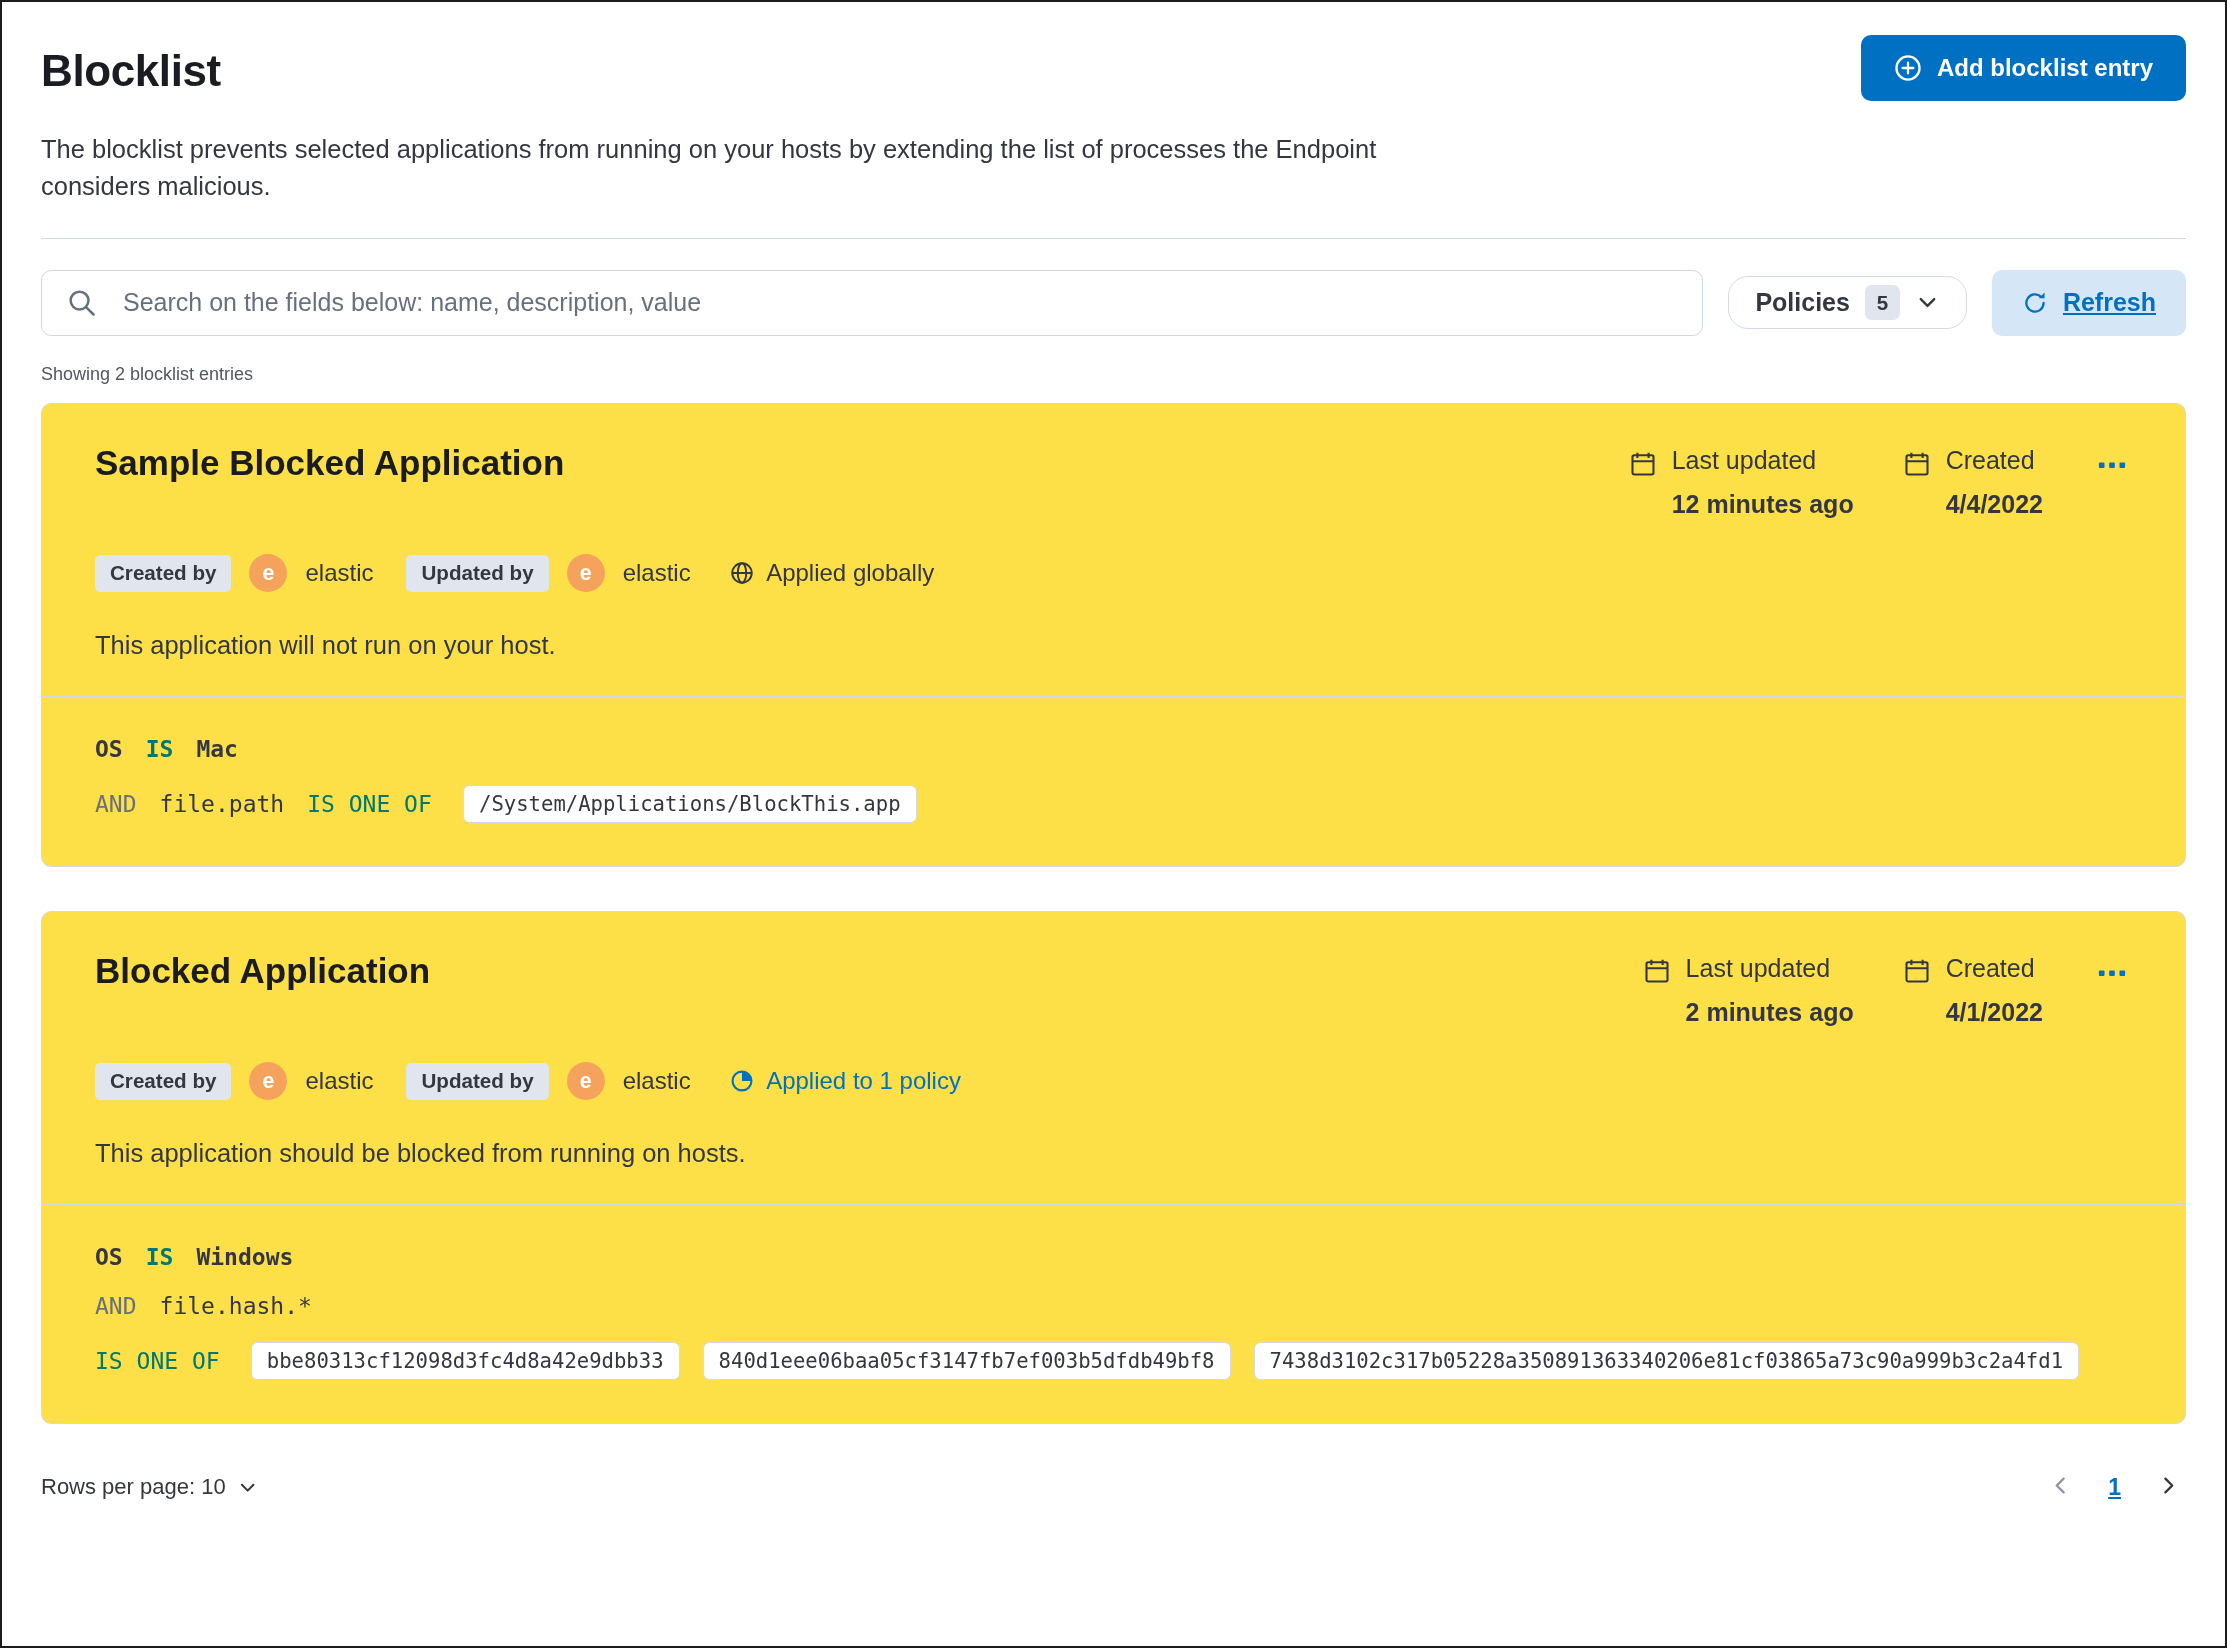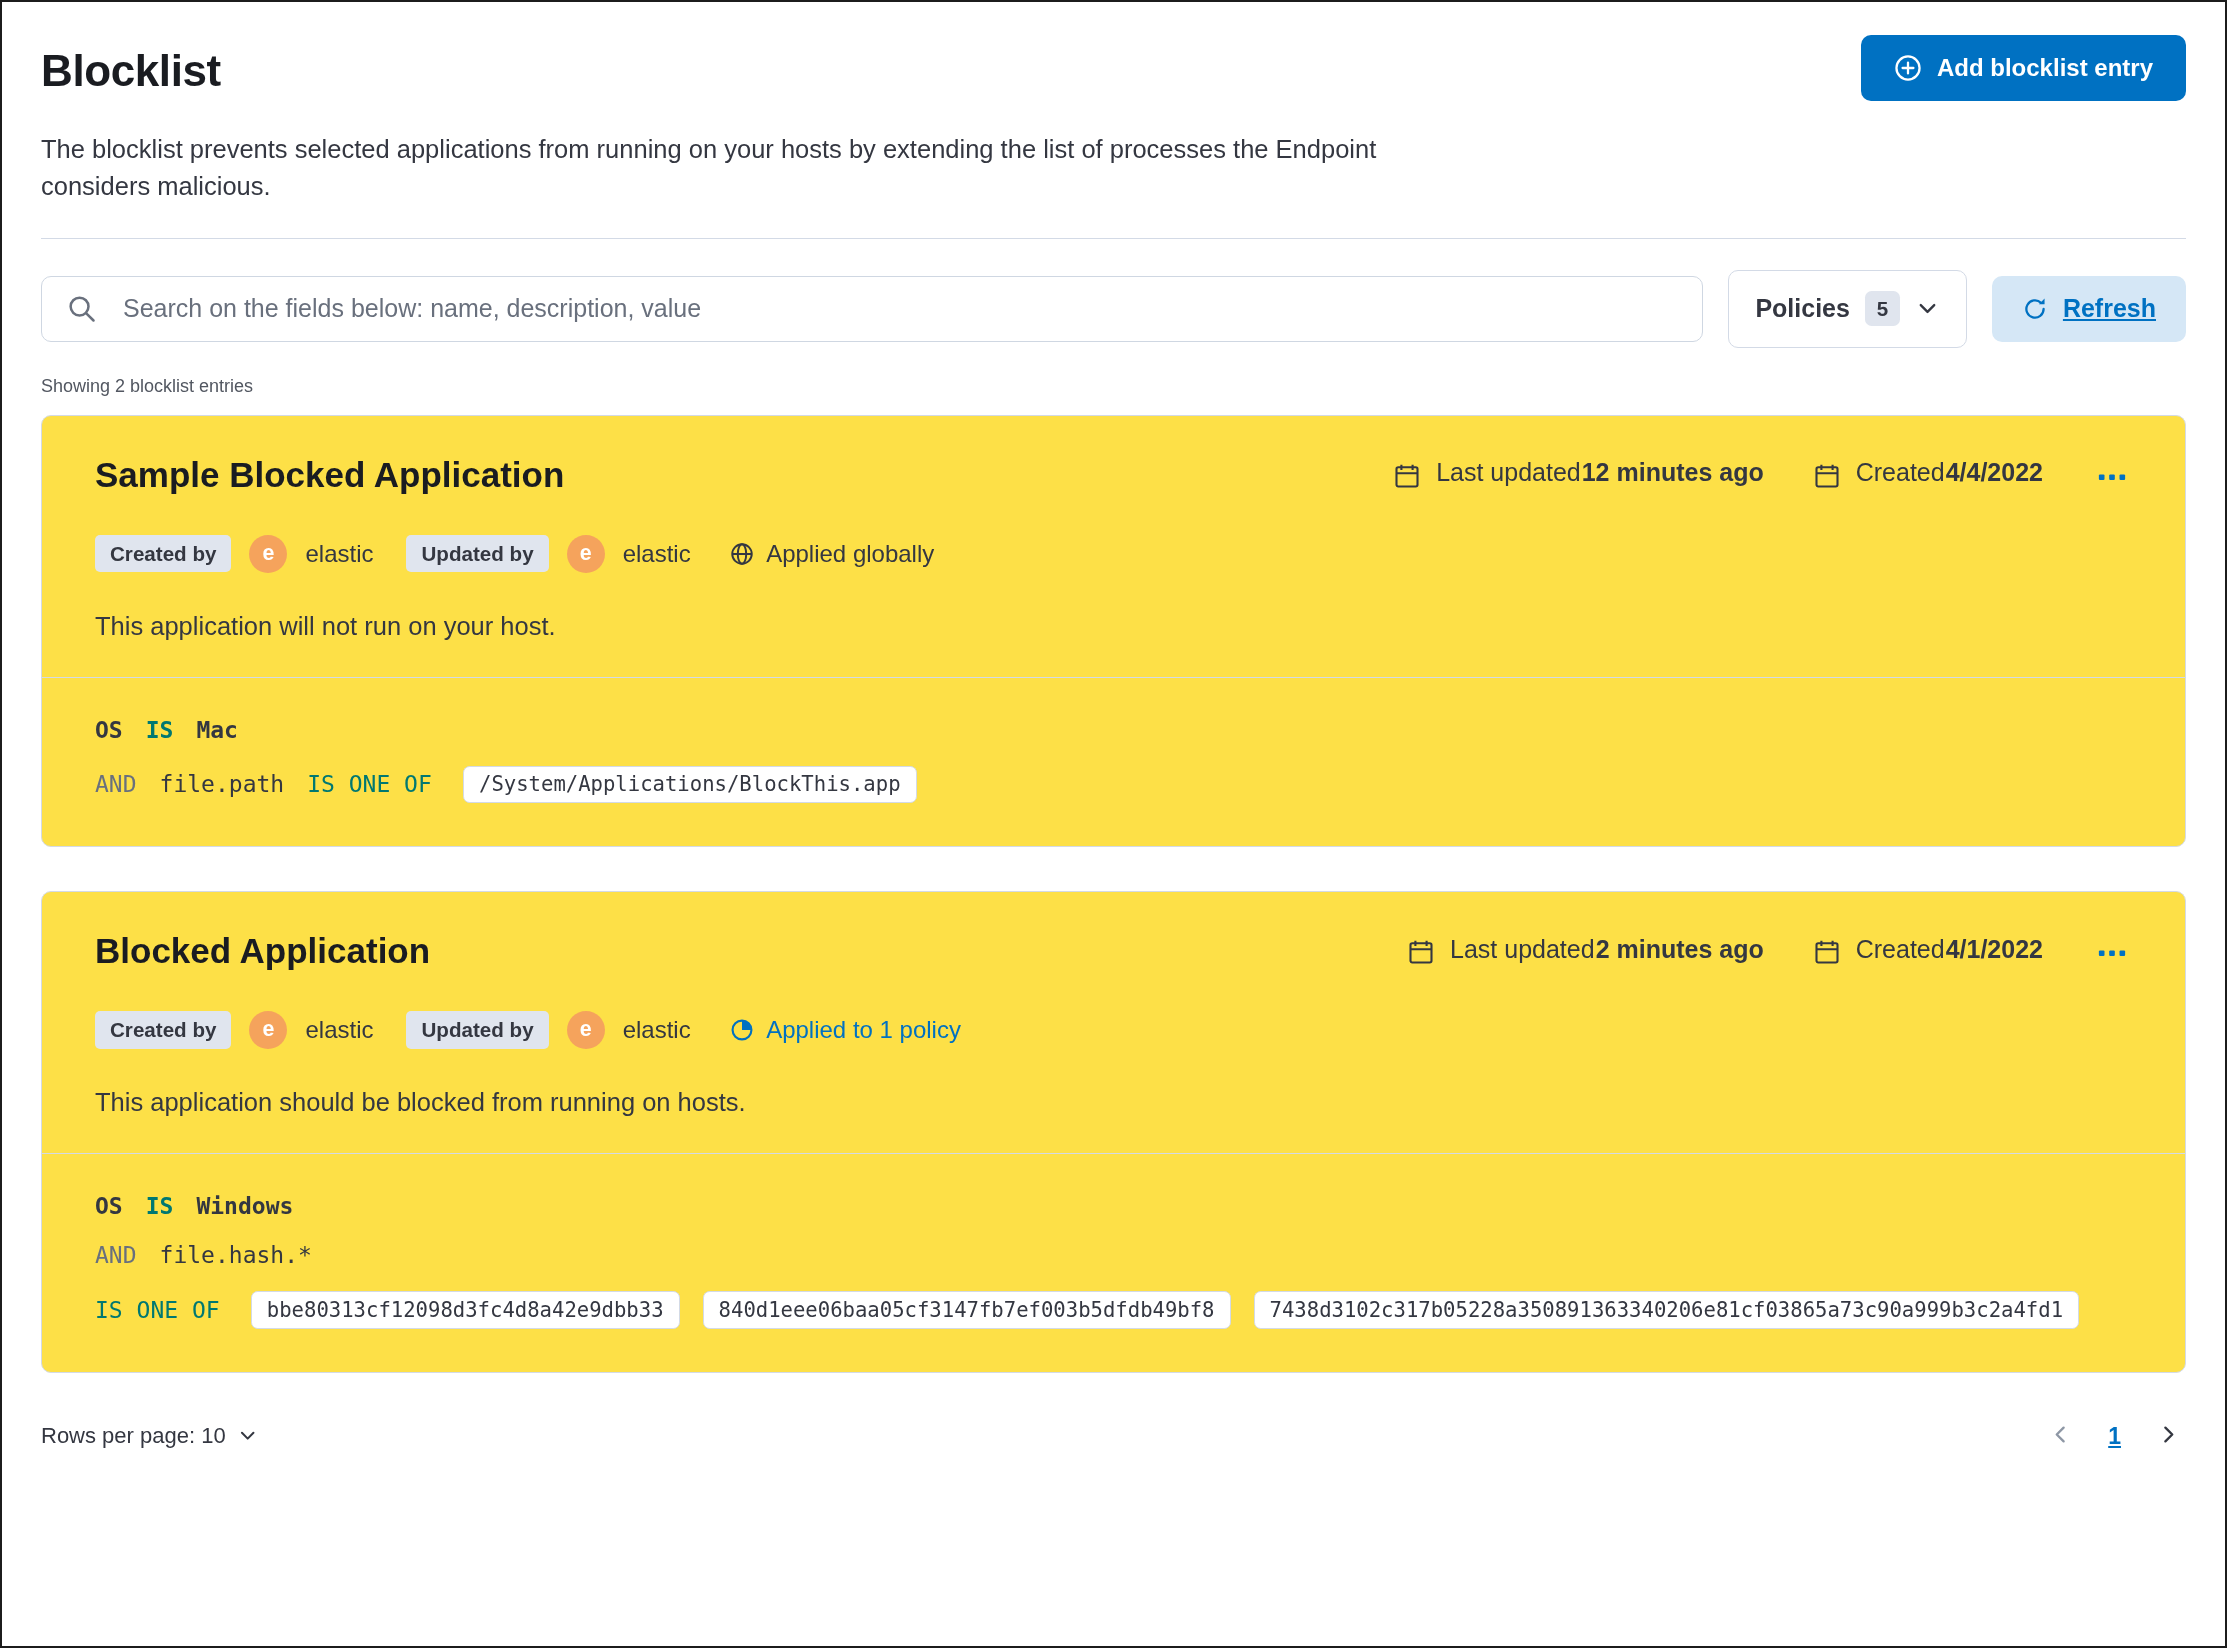--- a/index.html
+++ b/index.html
@@ -36,22 +36,22 @@
   
   .toolbar{display:flex;gap:25px;align-items:center;}
   .search-box{position:relative;flex:1;}
   .search-box input{
     width:100%;height:66px;border:1.6px solid #CFD7E2;border-radius:10px;background:#fff;
     padding:0 25px 0 81px;font-family:inherit;font-size:25px;color:var(--text);outline:none;
   }
   .search-box input::placeholder{color:var(--subdued);}
   .search-icon{position:absolute;left:25px;top:17.3px;width:31px;height:31px;color:var(--subdued);}
   .btn-policies{
-    display:inline-flex;align-items:center;gap:15px;height:78px;padding:0 26px;
-    background:#fff;border:1.6px solid var(--border);border-radius:10px;
+    display:inline-flex;align-items:center;gap:15px;height:53px;padding:0 26px;
+    background:#fff;border:1.6px solid var(--border);border-radius:20px;
     font-family:inherit;font-size:25px;font-weight:600;color:var(--text);cursor:pointer;
   }
   .count-badge{
     display:inline-flex;align-items:center;justify-content:center;min-width:35px;height:35px;
     padding:0 8.2px;background:var(--badge-bg);border-radius:6.6px;font-size:20.6px;font-weight:600;color:var(--text);
   }
   .btn-refresh{
     display:inline-flex;align-items:center;gap:15px;height:66px;padding:4px 30px;
     background:var(--refresh-bg);border:none;border-radius:10px;
     font-family:inherit;font-size:25px;font-weight:600;color:var(--primary);cursor:pointer;
@@ -59,21 +59,21 @@
   .refresh-text{text-decoration:underline;}
   .showing{margin:28px 0 18px;font-size:18px;color:#525761;}
   
   .card{border:1.6px solid var(--border);border-radius:10px;margin-bottom:44px;overflow:hidden;background:#fde047;}
   .card-main{padding:39px 53px 36px;}
   .card-top{display:flex;justify-content:space-between;align-items:flex-start;}
   .entry-title{margin:0;font-size:35px;font-weight:800;color:var(--title);}
   .card-meta{display:flex;gap:49px;align-items:flex-start;padding-top:3.3px;}
   .meta-group{display:flex;gap:15px;}
   .meta-icon{width:28px;height:28px;color:var(--text);margin-top:3.3px;}
-  .meta-col{display:flex;flex-direction:row;gap:1px;font-size:25px;color:var(--text);}
+  .meta-col{display:flex;flex-direction:column;gap:15px;font-size:25px;color:var(--text);}
   .meta-value{font-weight:700;}
   .menu-btn{background:none;border:none;padding:5px;color:var(--primary);cursor:pointer;margin-top:-1.6px;}
   .badge-row{margin-top:35px;display:flex;align-items:center;gap:18px;}
   .badge{background:var(--badge-bg);color:var(--text);font-size:20.6px;font-weight:600;padding:6.6px 15px;border-radius:5px;}
   .avatar{
     width:38px;height:38px;border-radius:50%;background:var(--avatar);color:#fff;
     font-size:21.4px;font-weight:600;display:inline-flex;align-items:center;justify-content:center;
   }
   .username{font-size:24px;margin-right:15px;}
   .scope{display:inline-flex;align-items:center;gap:11.5px;font-size:24px;margin-left:5px;color:var(--text);}

